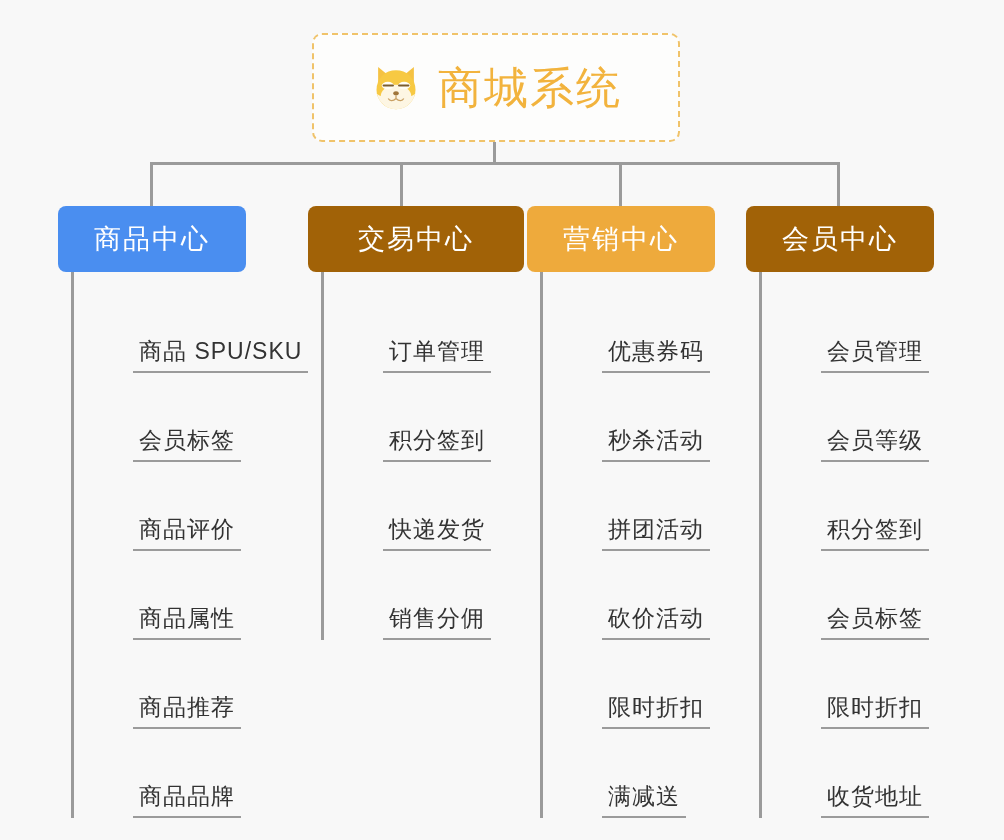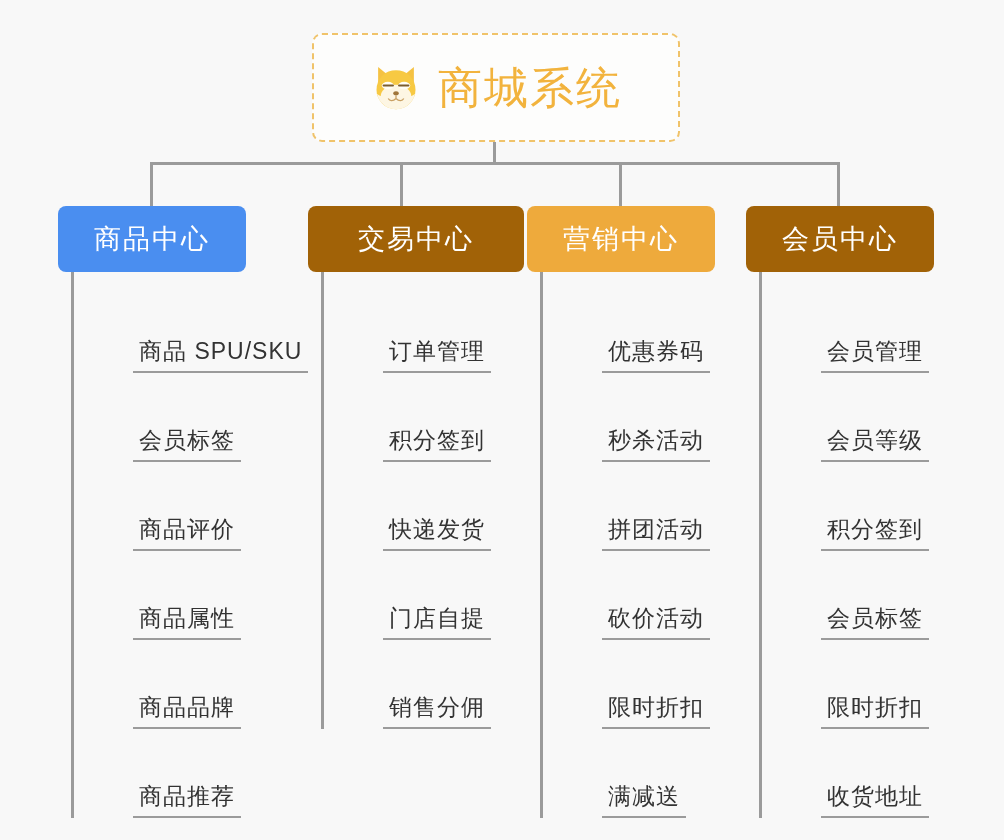--- a/index.html
+++ b/index.html
@@ -153,44 +153,41 @@
       <div class="leaf">
           <span class="leaf-inner">会员标签</span>
         </div>
       <div class="leaf">
           <span class="leaf-inner">商品评价</span>
         </div>
       <div class="leaf">
           <span class="leaf-inner">商品属性</span>
         </div>
       <div class="leaf">
+          <span class="leaf-inner">商品推荐</span>
+        </div>
+      <div class="leaf">
           <span class="leaf-inner">商品品牌</span>
-        </div>
-      <div class="leaf">
-          <span class="leaf-inner">商品推荐</span>
         </div>
     </div>
   </div>
 
   <div class="column" style="left:308px;">
     <div class="cat-box c-red">交易中心</div>
     <div class="leaf-list">
       <div class="leaf">
           <span class="leaf-inner">订单管理</span>
         </div>
       <div class="leaf">
           <span class="leaf-inner">积分签到</span>
         </div>
       <div class="leaf">
           <span class="leaf-inner">快递发货</span>
         </div>
       <div class="leaf">
-          <span class="leaf-inner">门店自提</span>
-        </div>
-      <div class="leaf">
           <span class="leaf-inner">销售分佣</span>
         </div>
     </div>
   </div>
 
   <div class="column" style="left:527px;">
     <div class="cat-box c-orange">营销中心</div>
     <div class="leaf-list">
       <div class="leaf">
           <span class="leaf-inner">优惠券码</span>

